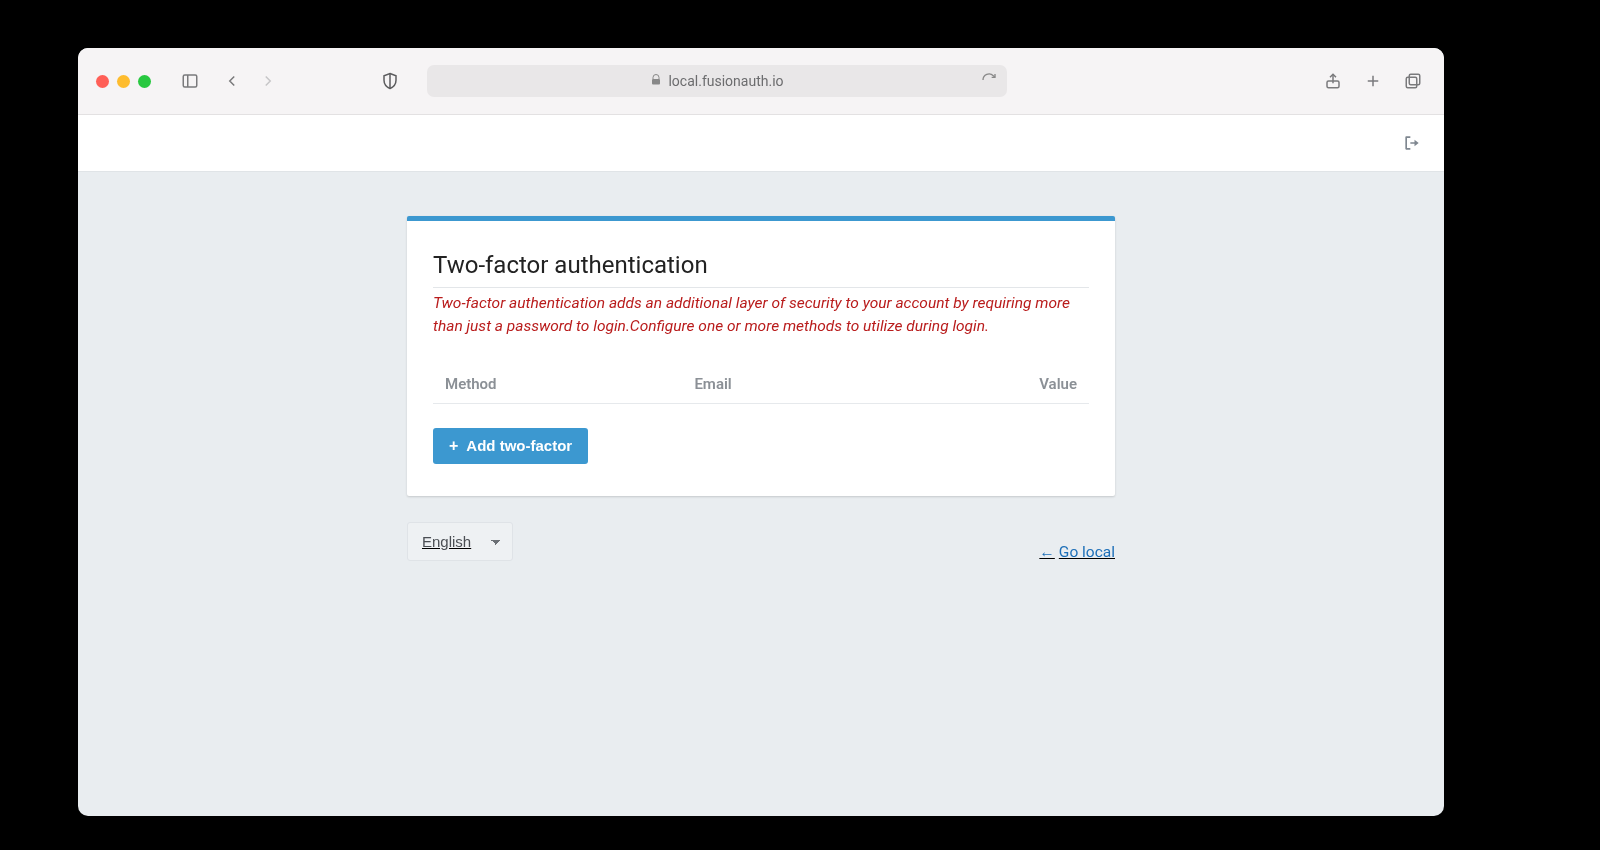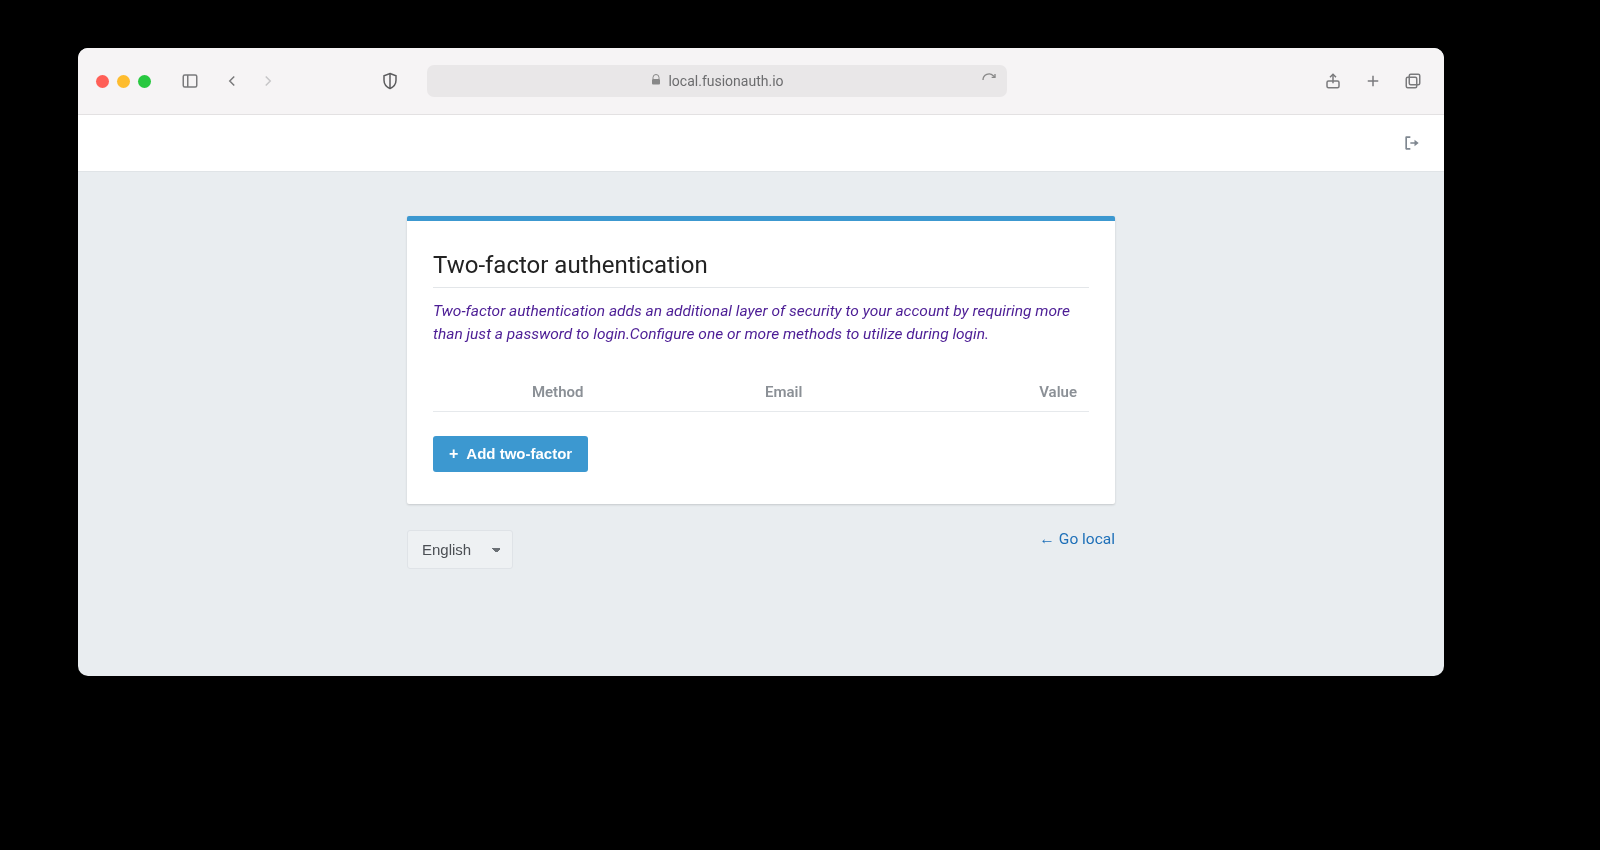--- a/index.html
+++ b/index.html
@@ -7,21 +7,21 @@
   body {
     font-family: -apple-system, BlinkMacSystemFont, "Segoe UI", Roboto, Helvetica, Arial, sans-serif;
     background: #000;
     overflow: hidden;
   }
   .browser-window {
     position: absolute;
     left: 78px;
     top: 48px;
     width: 1366px;
-    height: 628px;
+    height: 768px;
     background: #e9edf0;
     border-radius: 10px;
     overflow: hidden;
     box-shadow: 0 10px 40px rgba(0,0,0,0.5);
   }
   
   .chrome {
     height: 67px;
     background: #f6f4f5;
     border-bottom: 1px solid #e3e1e2;
@@ -87,36 +87,36 @@
     border-radius: 2px;
     box-shadow: 0 1px 3px rgba(0,0,0,0.06), 0 1px 2px rgba(0,0,0,0.1);
     padding: 30px 26px 32px 26px;
   }
   .card h1 {
     font-size: 24px;
     font-weight: 400;
     color: #222;
     padding-bottom: 8px;
     border-bottom: 1px solid #e3e6e9;
-    margin-bottom: 12px;
+    margin-bottom: 4px;
   }
   .card p.desc {
     font-style: italic;
-    color: #4c1d95;
+    color: #b91c1c;
     font-size: 15.5px;
     line-height: 1.5;
     margin-bottom: 26px;
   }
   table.methods {
     width:100%;
     border-collapse: collapse;
     margin-bottom: 24px;
   }
   table.methods th {
-    text-align:center;
+    text-align:left;
     font-size: 15px;
     font-weight:600;
     color:#8b9096;
     padding: 10px 12px;
     border-bottom:1px solid #e6e9ec;
   }
   table.methods th.action-col { text-align:right; }
   table.methods td {
     font-size: 15px;
     color:#2d2f31;
@@ -148,23 +148,24 @@
     padding: 9px 16px;
     font-size:15px;
     font-weight:600;
     cursor:pointer;
   }
   .add-btn .plus { font-weight:800; font-size:16px; }
 
   .below-card {
     width: 708px;
     display:flex;
-    align-items:flex-start;
+    align-items:flex-end;
     justify-content:space-between;
     margin-top: 26px;
+    text-decoration: underline;
   }
   .lang-select {
     appearance:none;
     -webkit-appearance:none;
     background:#eef1f3;
     border:1px solid #dfe3e7;
     border-radius:3px;
     padding: 10px 40px 10px 14px;
     font-size:15px;
     color:#4b4f54;

